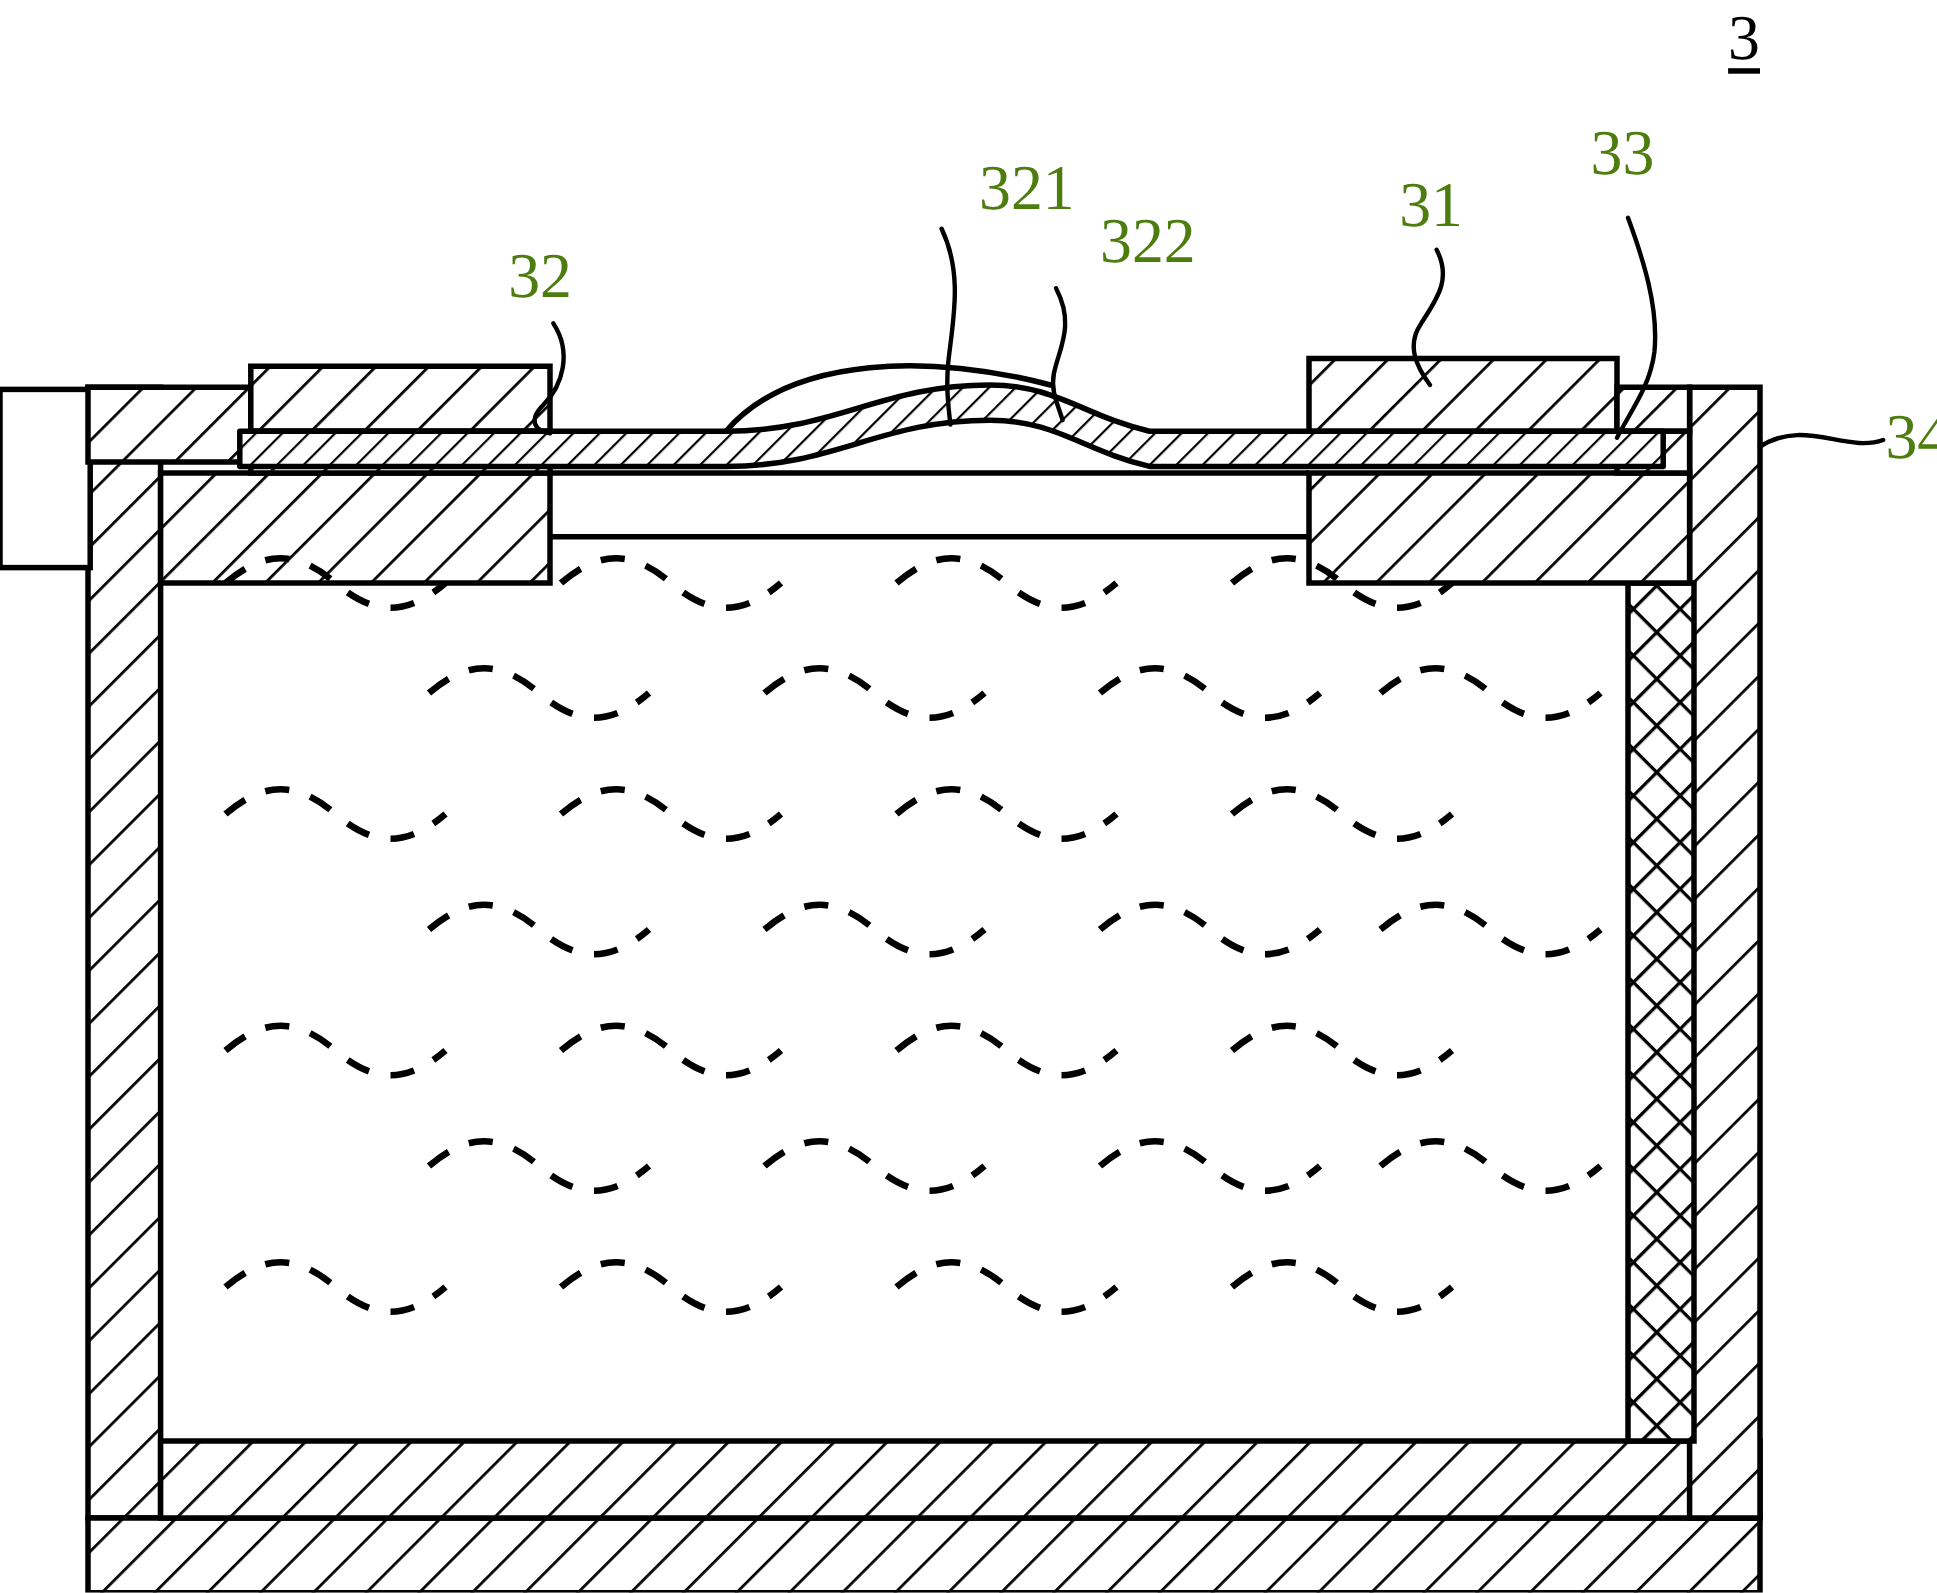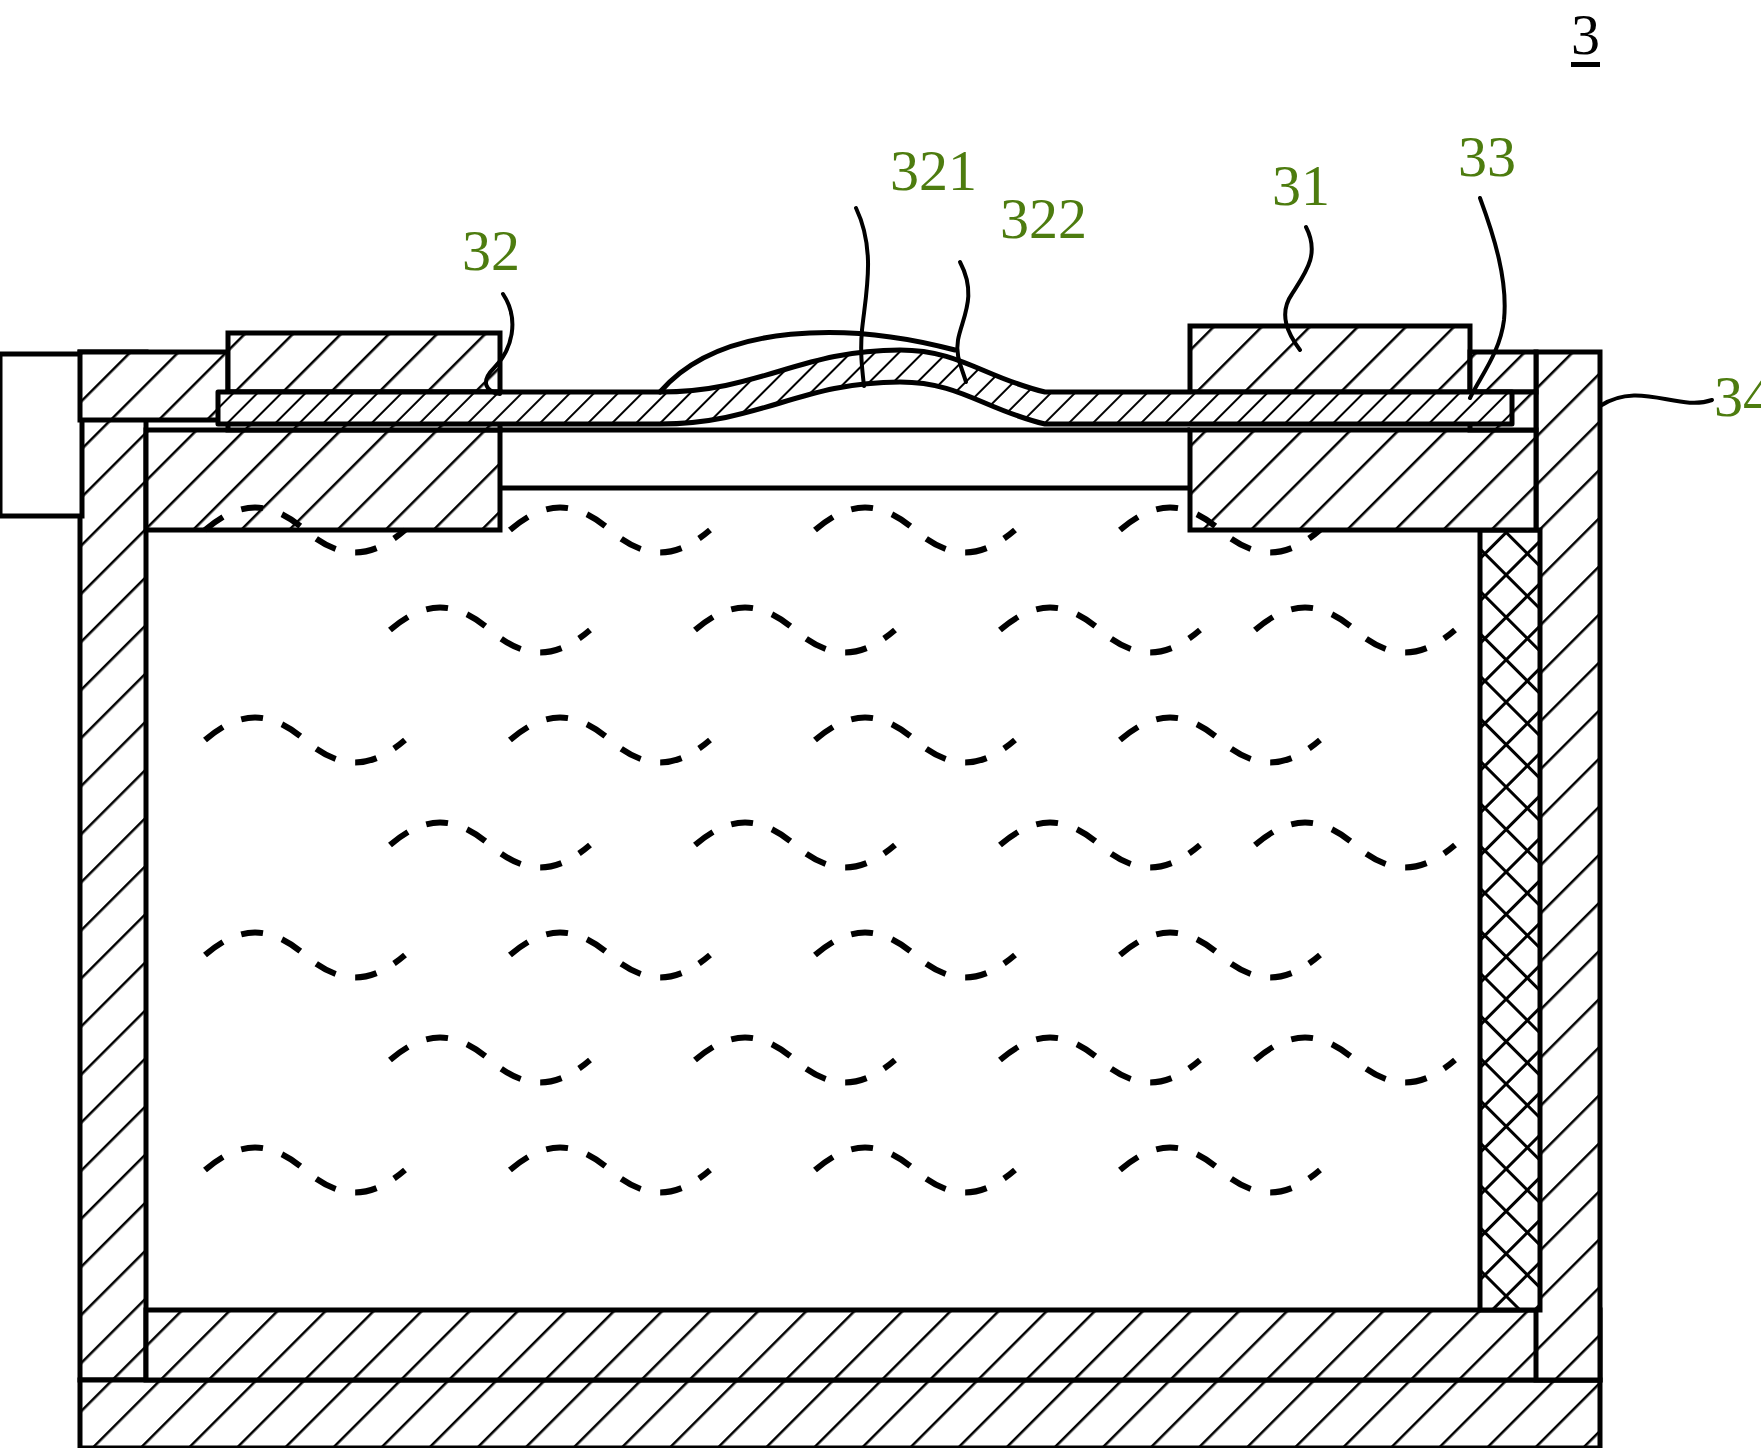--- a/index.html
+++ b/index.html
@@ -218,17 +218,17 @@
   <div class="fig-num" style="left:1571px; top:6px;">3</div>
 
   <div class="ref-label" style="left:462px; top:222px;">32</div>
 
   <div class="ref-label" style="left:890px; top:142px;">321</div>
 
   <div class="ref-label" style="left:1000px; top:190px;">322</div>
 
   <div class="ref-label" style="left:1272px; top:157px;font-family:Liberation Serif, serif;">31</div>
 
-  <div class="ref-label" style="left:1446px; top:128px;margin-left:12px;">33</div>
+  <div class="ref-label" style="left:1446px; top:110px;">33</div>
 
   <div class="ref-label" style="left:1714px; top:368px;">34</div>
 
 </div>
 
 </body></html>

